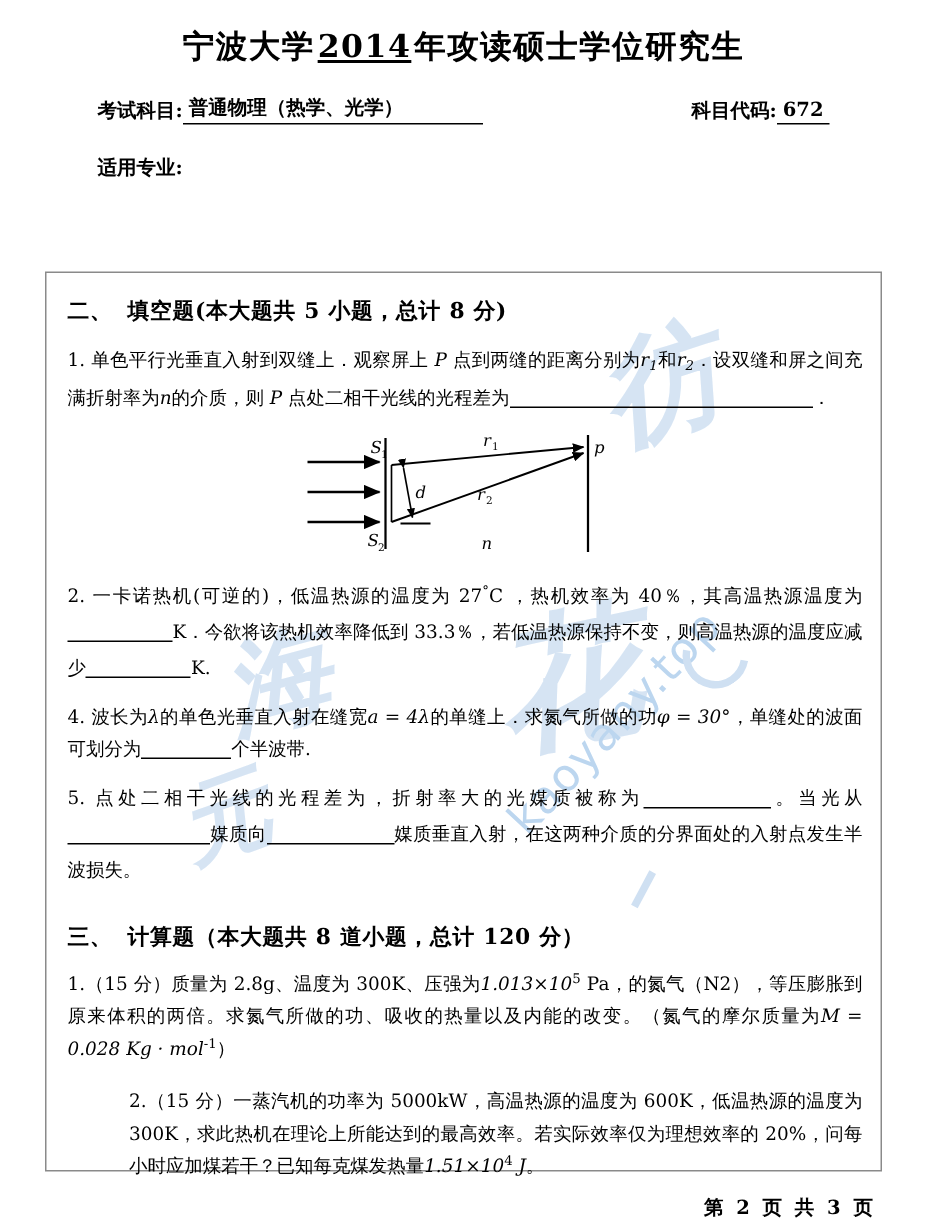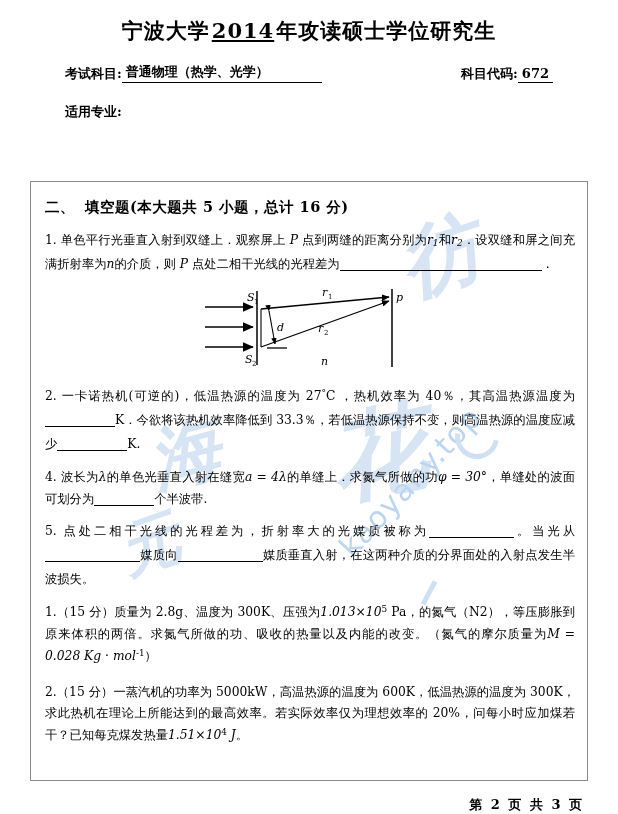--- a/index.html
+++ b/index.html
@@ -227,21 +227,21 @@
     </div>
     <div class="meta-row">
       <span class="lbl">适用专业:</span>
     </div>
   </div>
 
   <div class="qbox">
     <div class="qbox-inner">
 
       <div class="sec-head">
-        <span>二、</span><span class="sp"></span><span>填空题(本大题共 5 小题，总计 16 分)</span>
+        <span>二、</span><span class="sp"></span><span>填空题(本大题共 5 小题，总计 8 分)</span>
       </div>
 
       <div class="q">
         <span class="num">1.</span>
         <span>单色平行光垂直入射到双缝上．观察屏上 </span><span class="it">P</span><span> 点到两缝的距离分别为</span><span class="it">r</span><sub>1</sub><span>和</span><span class="it">r</span><sub>2</sub><span>．设双缝和屏之间</span><span>充满折射率为</span><span class="it">n</span><span>的介质，则 </span><span class="it">P</span><span> 点处二相干光线的光程差为</span><span class="blank b-xs"></span><span class="blank b-gap"></span><span class="blank b-med"></span><span>．</span>
       </div>
 
       <div class="figwrap">
         <svg width="230" height="88" viewBox="0 0 230 88">
           <defs>
@@ -294,26 +294,29 @@
       <div class="q tight">
         <span class="num">4.</span>
         <span>波长为</span><span class="it">λ</span><span>的单色光垂直入射在缝宽</span><span class="it">a = 4λ</span><span>的单缝上．求氮气所做的功</span><span class="it">φ = 30°</span><span>，单缝处的波面</span><span>可划分为</span><span class="blank b-sm"></span><span>个半波带.</span>
       </div>
 
       <div class="q">
         <span class="num">5.</span>
         <span>点处二相干光线的光程差为，折射率大的光媒质被称为</span><span class="blank b-85"></span><span>。当光从</span><span class="blank b-95"></span><span>媒质</span><span>向</span><span class="blank b-85"></span><span>媒质垂直入射，在这两种介质的分界面处的入射点发生半波损失。</span>
       </div>
 
+      <div class="sec-head" style="margin-top:22px;">
+        <span>三、</span><span class="sp"></span><span>计算题（本大题共 8 道小题，总计 120 分）</span>
+      </div>
 
       <div class="q tight">
         <span class="num">1.</span><span>（15 分）</span><span>质量为 2.8g、温度为 300K、压强为</span><span class="mathv">1.013×10</span><sup>5</sup><span> Pa</span><span>，的氮气（N2），等压膨胀到原来</span><span>体积的两倍。求氮气所做的功、吸收的热量以及内能的改变。（氮气的摩尔质量为</span><span class="it">M = 0.028 Kg · mol</span><sup>-1</sup><span>）</span>
       </div>
 
-      <div class="q tight" style="margin-top:14px;">
+      <div class="q tight" style="margin-top:14px;margin-left:41px;">
         <span class="num">2.</span><span>（15 分）</span><span>一蒸汽机的功率为 5000kW，高温热源的温度为 600K，低温热源的温度为 300K，求此</span><span>热机在理论上所能达到的最高效率。若实际效率仅为理想效率的 20%，问每小时应加煤若干？已</span><span>知每克煤发热量</span><span class="mathv">1.51×10</span><sup>4</sup><span class="it"> J</span><span>。</span>
       </div>
 
     </div>
   </div>
 
   <div class="pagefoot">第 2 页  共 3 页</div>
 
 </div>
 

